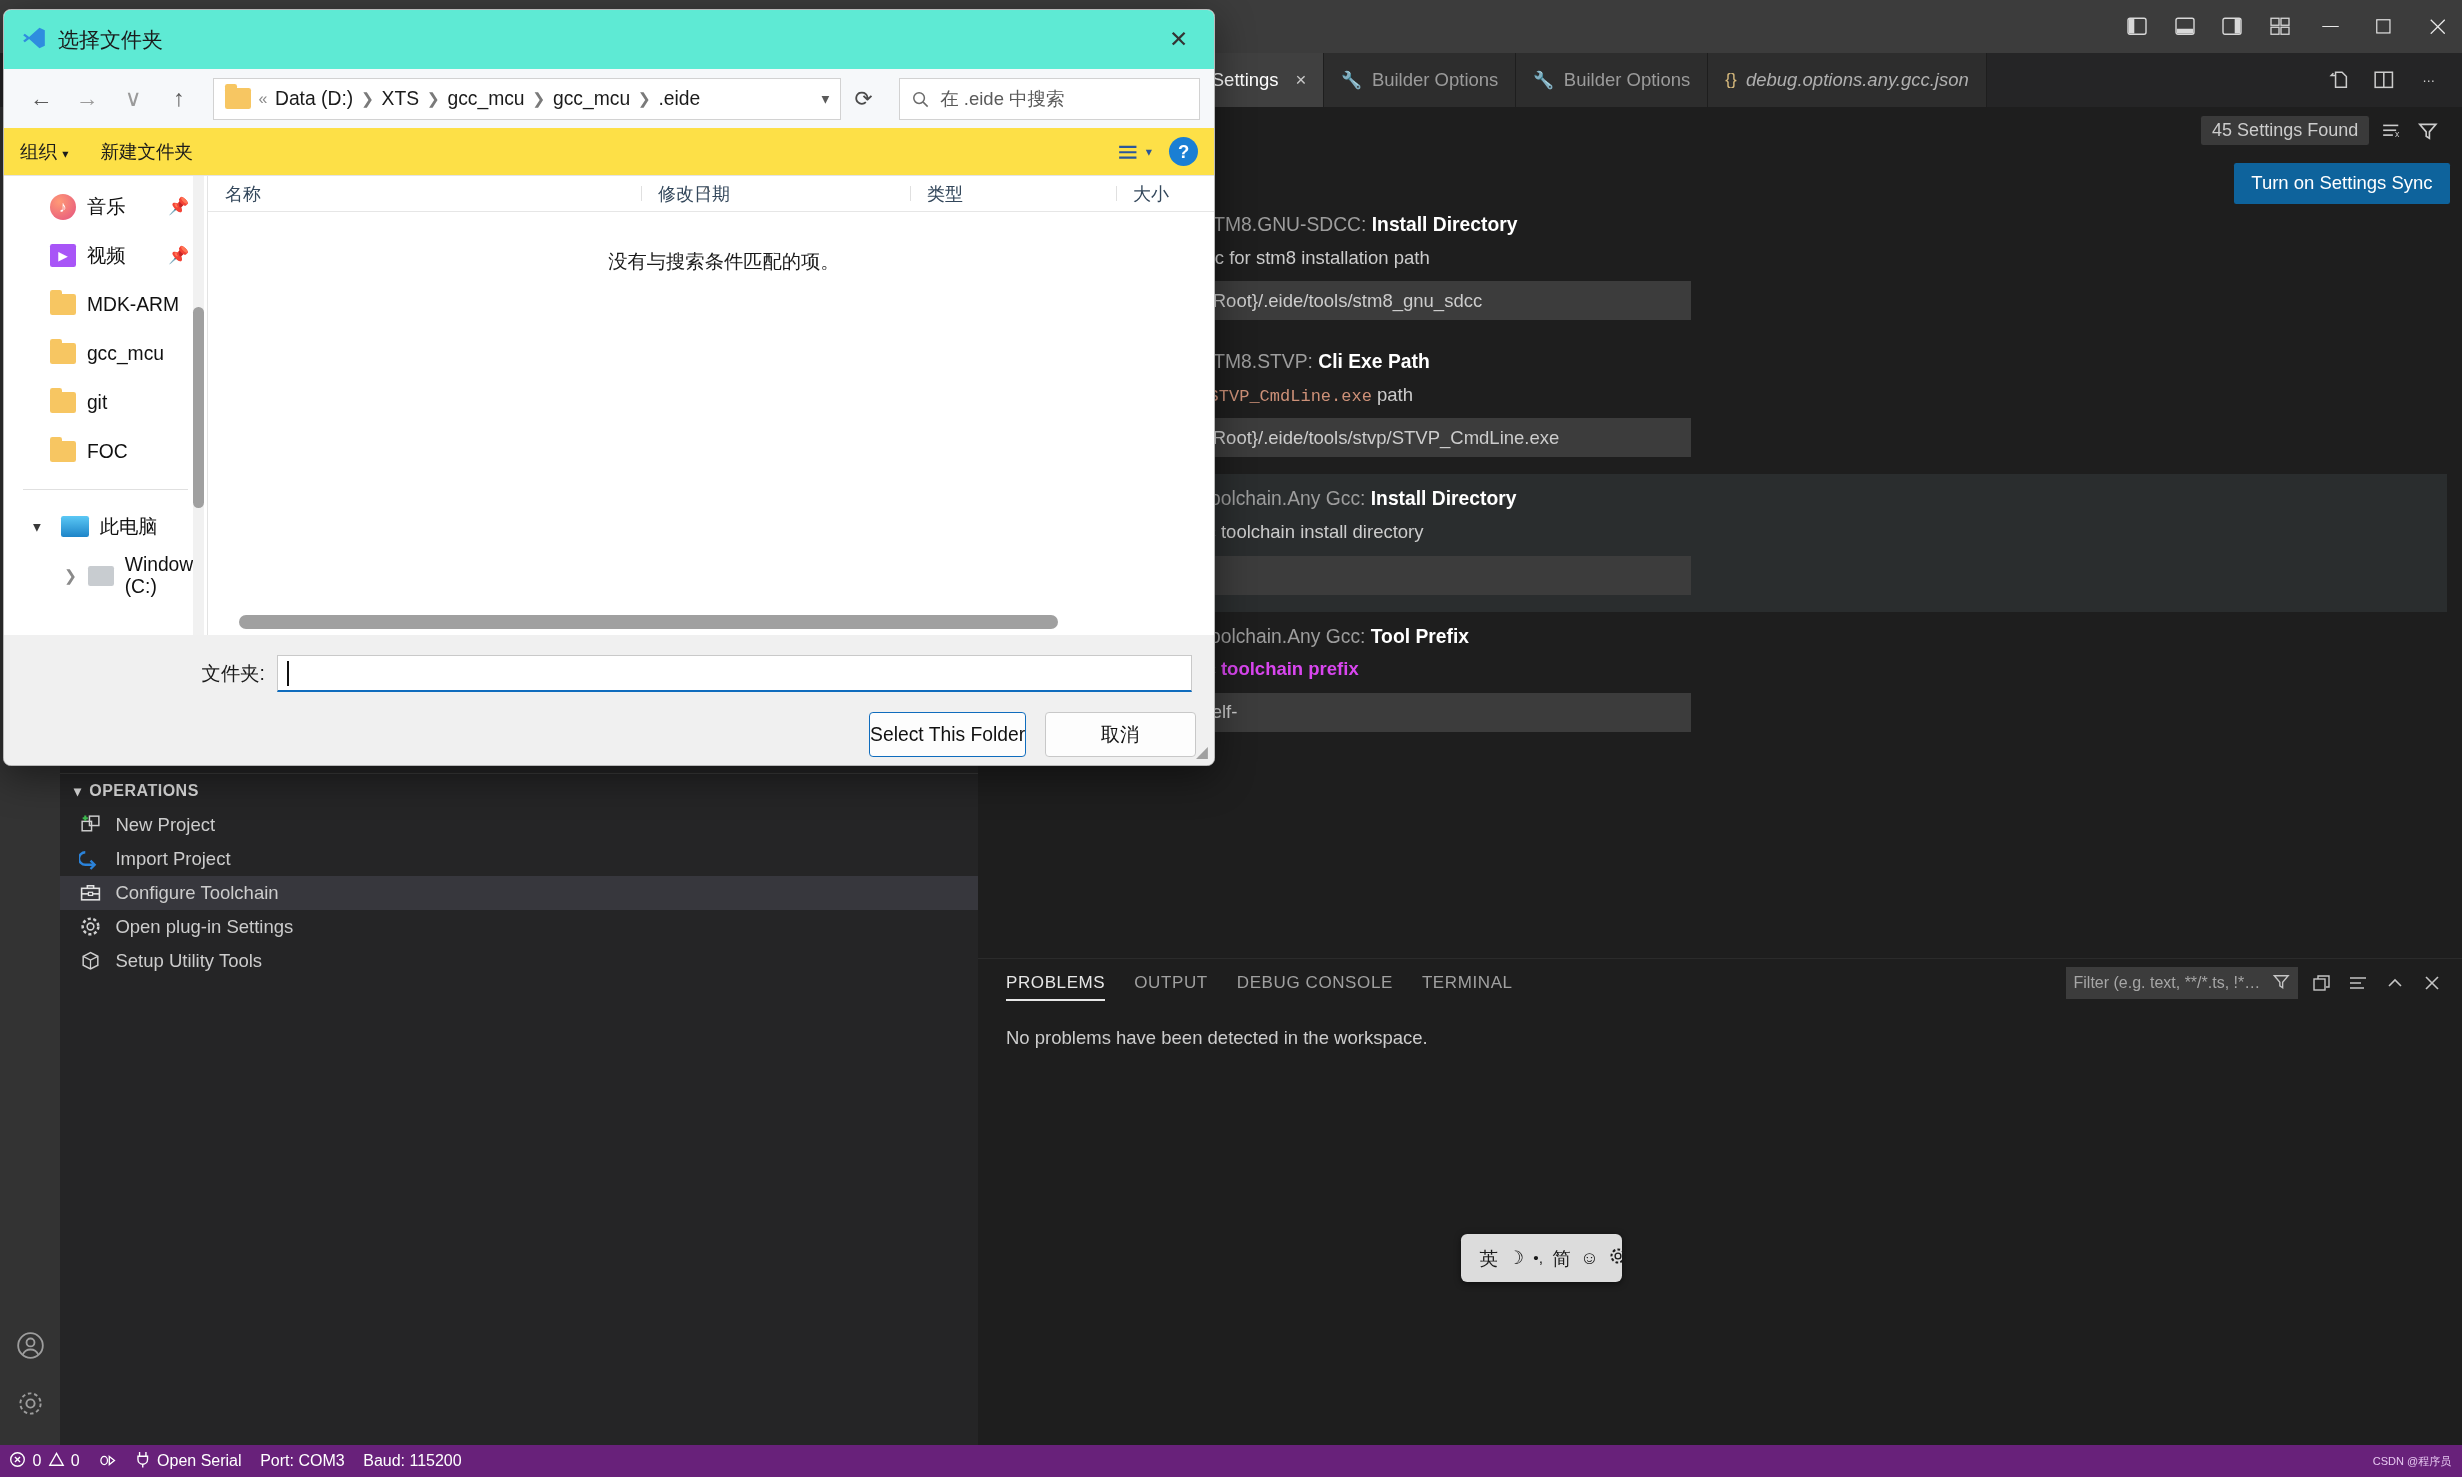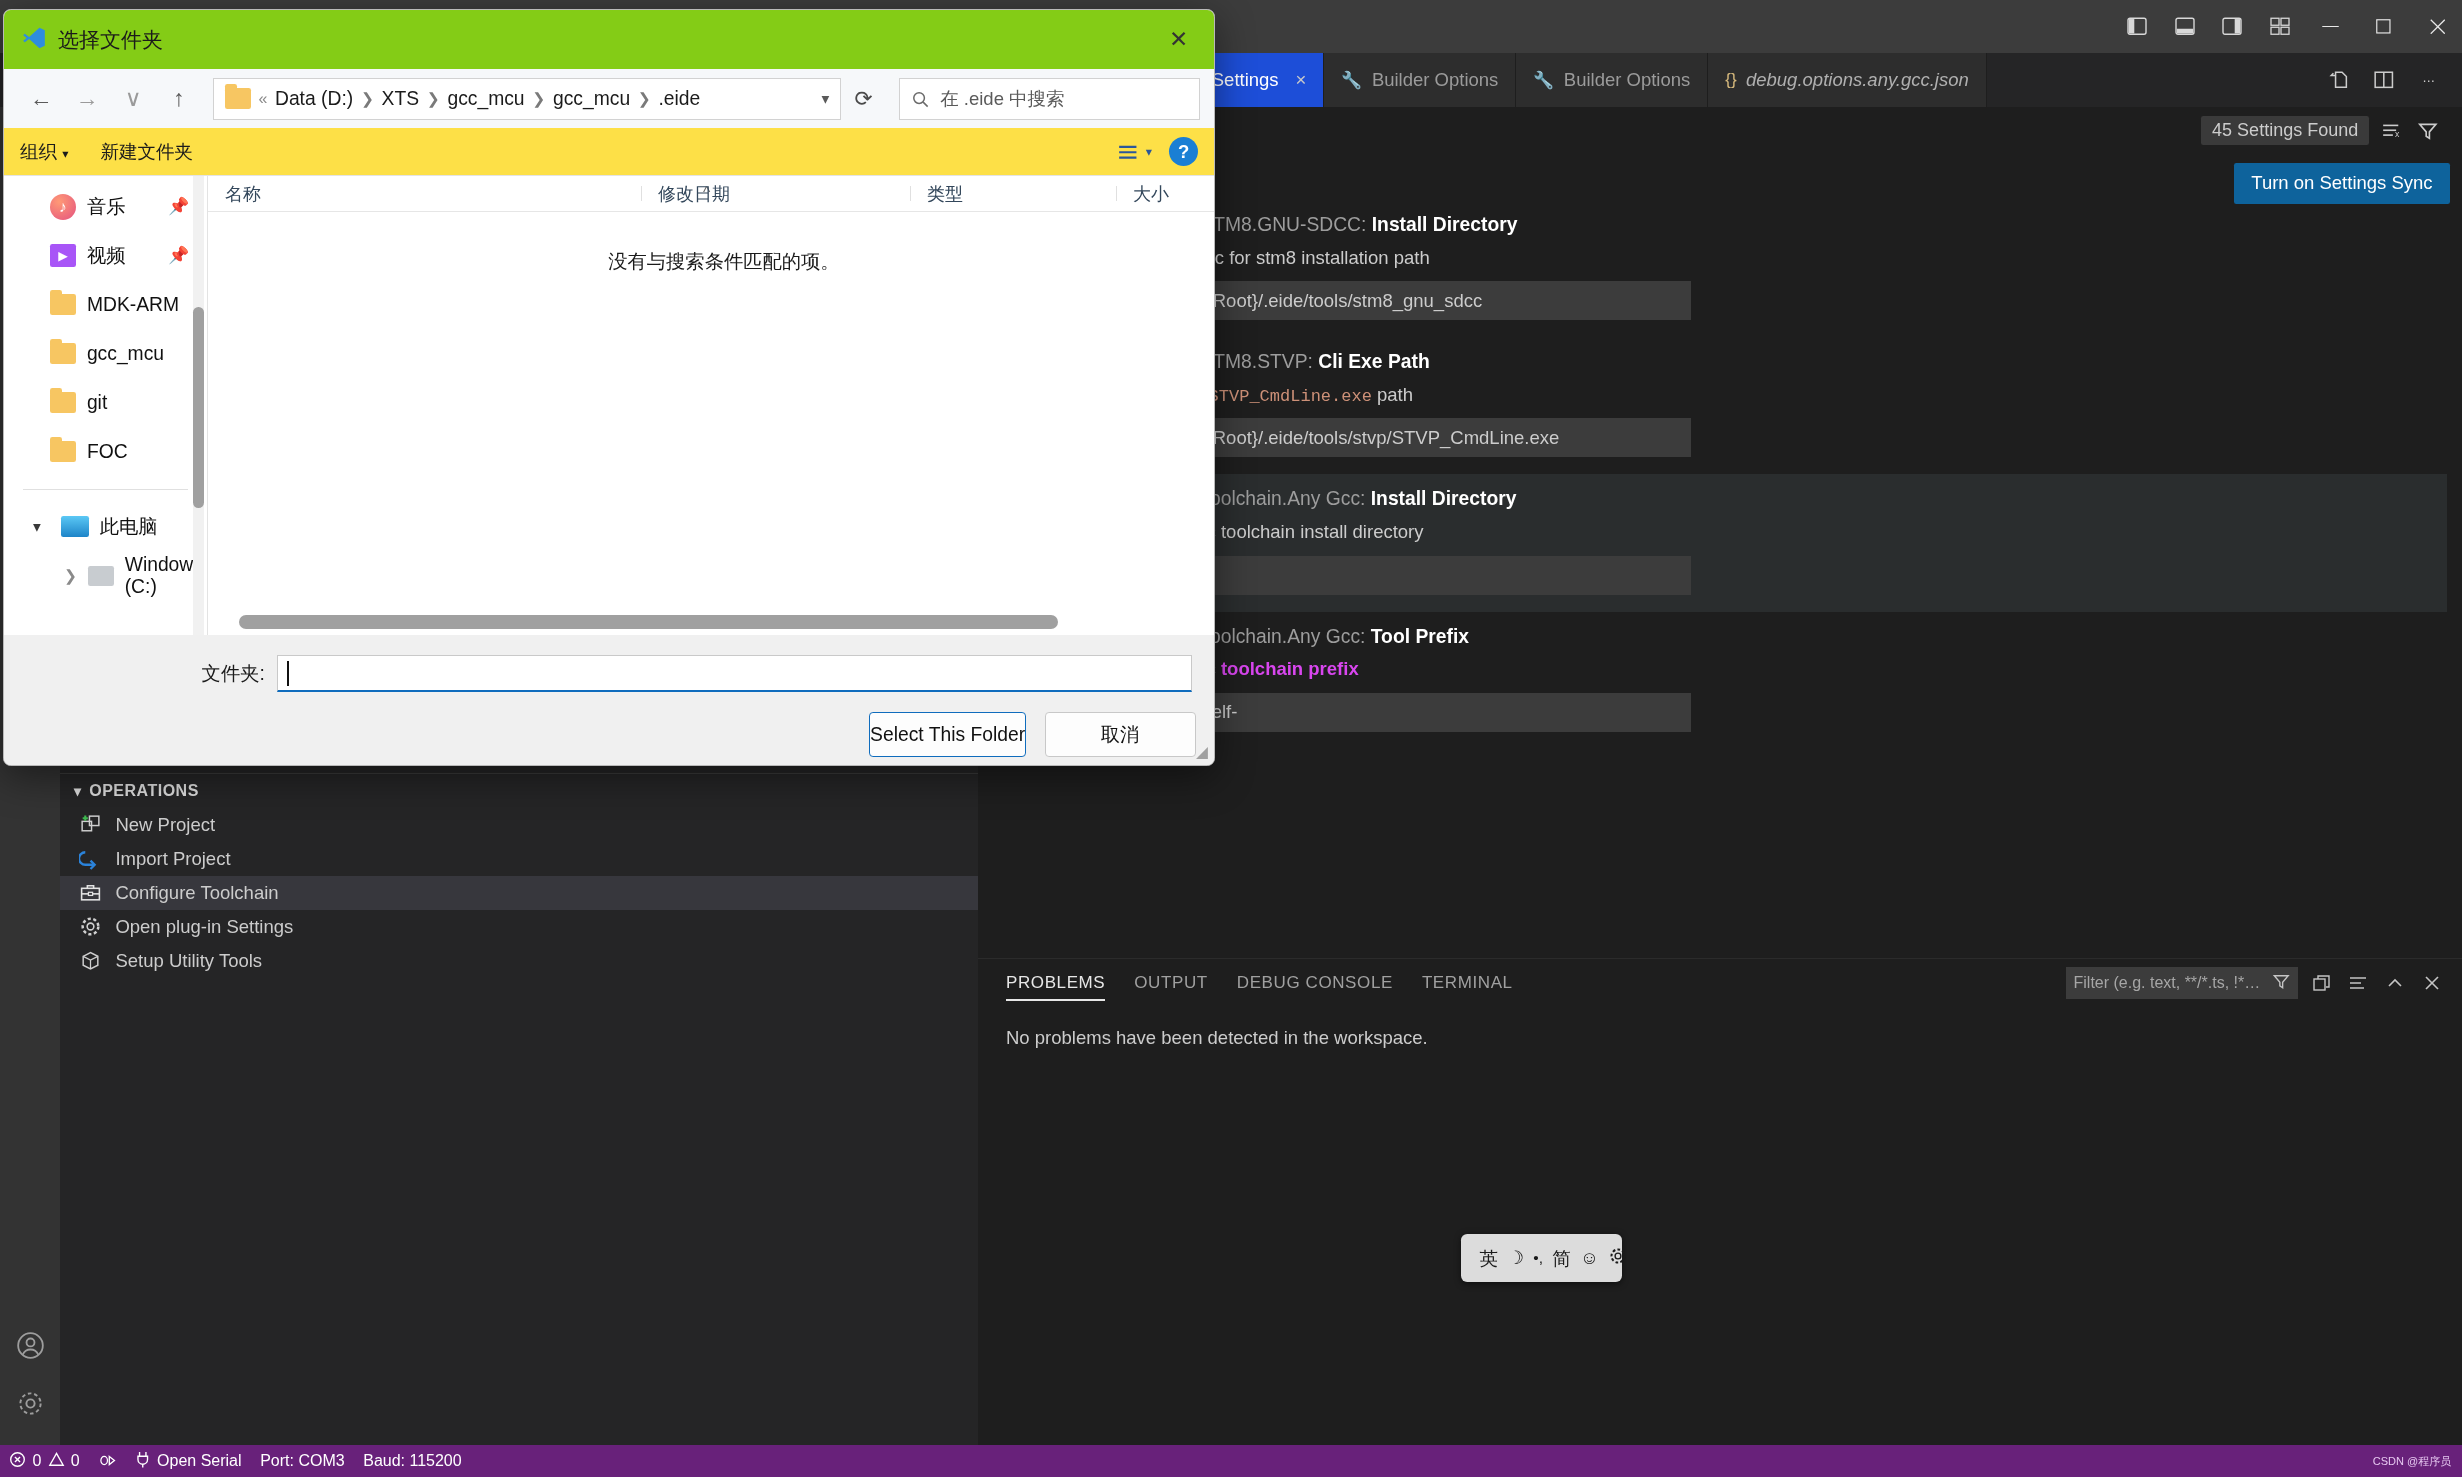--- a/index.html
+++ b/index.html
@@ -29,21 +29,21 @@
 
   .tabsbar {
     position: absolute; left: 0; top: 53px; width: 2462px; height: 54px;
     background: #252526; display: flex; align-items: stretch;
   }
   .tab {
     display: flex; align-items: center; gap: 9.3px; padding: 0 17px;
     background: #2d2d2d; color: #9b9b9b; font-size: 18.5px;
     border-right: 0.8px solid #1e1e1e; white-space: nowrap;
   }
-  .tab.active { background: #1d4ed8; color: #ffffff; text-align: right; }
+  .tab.active { background: #404040; color: #ffffff; text-align: right; }
   .tab .ticon { font-size: 17px; }
   .tab .tclose { font-size: 18.5px; color: #c9c9c9; margin-left: 7.7px; }
   .tab.json .tlabel { font-style: italic; color: #b0b0b0; }
   .tabsbar-actions { margin-left: auto; display: flex; align-items: center; gap: 3.1px; padding-right: 12.4px; }
   .tba { width: 42px; height: 42px; display: flex; align-items: center; justify-content: center; color: #ccc; }
 
   
   .activitybar {
     position: absolute; left: 0; top: 107px; width: 60px; bottom: 32px;
     background: #333333; display: flex; flex-direction: column; align-items: center;
@@ -137,21 +137,21 @@
   .ime-handle { width: 3.9px; height: 20px; background: #8a8a8a; border-radius: 1.5px; }
 
   
   #dialog {
     position: absolute; left: 3.1px; top: 9.3px; width: 1212px; height: 757px;
     background: #f0f0f0; border: 0.8px solid #b9b9b9; border-radius: 7.7px;
     box-shadow: 0 10.8px 39px rgba(0,0,0,.45); overflow: hidden;
     font-family: "Liberation Sans", sans-serif;
   }
   .dlg-title {
-    height: 59px; background: #84cc16; display: flex; align-items: center; padding-left: 17px; gap: 10.8px;
+    height: 59px; background: #5eead4; display: flex; align-items: center; padding-left: 17px; gap: 10.8px;
   }
   .dlg-title .name { font-size: 21px; color: #1b1b1b; }
   .dlg-close { margin-left: auto; width: 71px; height: 59px; display: flex; align-items: center; justify-content: center; color: #333; font-size: 23px; }
   .dlg-nav { height: 59px; display: flex; align-items: center; gap: 0; padding: 0 14px; background: #f6f8fa; }
   .navbtn { width: 46px; height: 46px; display: flex; align-items: center; justify-content: center; color: #5a5a5a; font-size: 23px; }
   .navbtn.dim { color: #9a9a9a; }
   .crumbbar {
     flex: 1; height: 42px; background: #ffffff; border: 0.8px solid #d2d2d2; margin-left: 10.8px;
     display: flex; align-items: center; gap: 7.7px; padding: 0 10.8px; font-size: 19.3px; color: #1b1b1b;
   }

